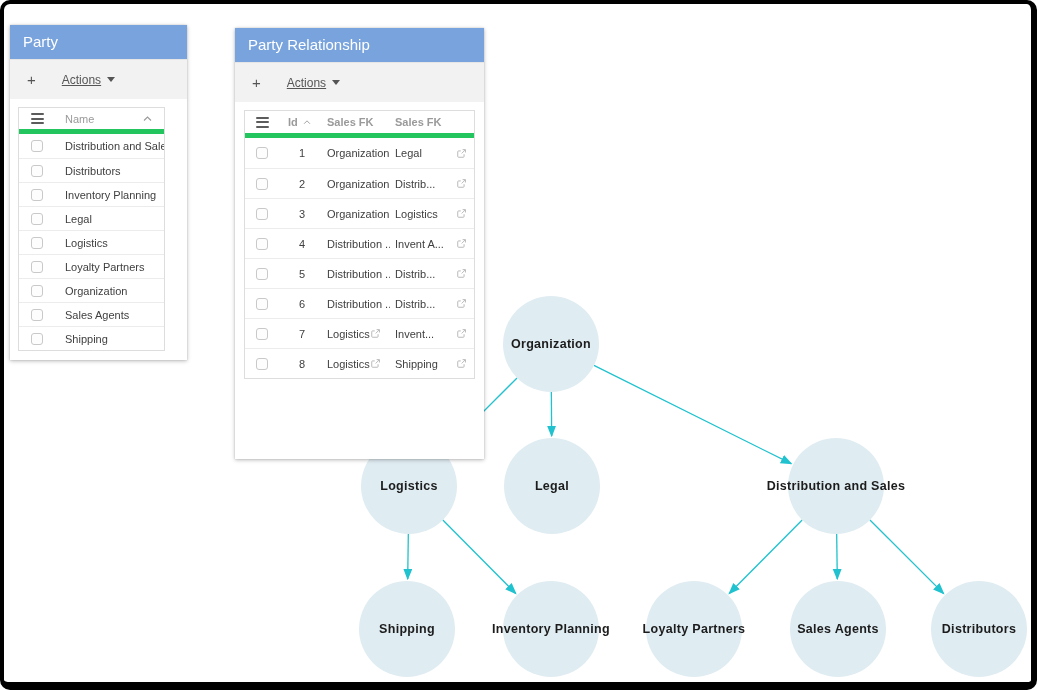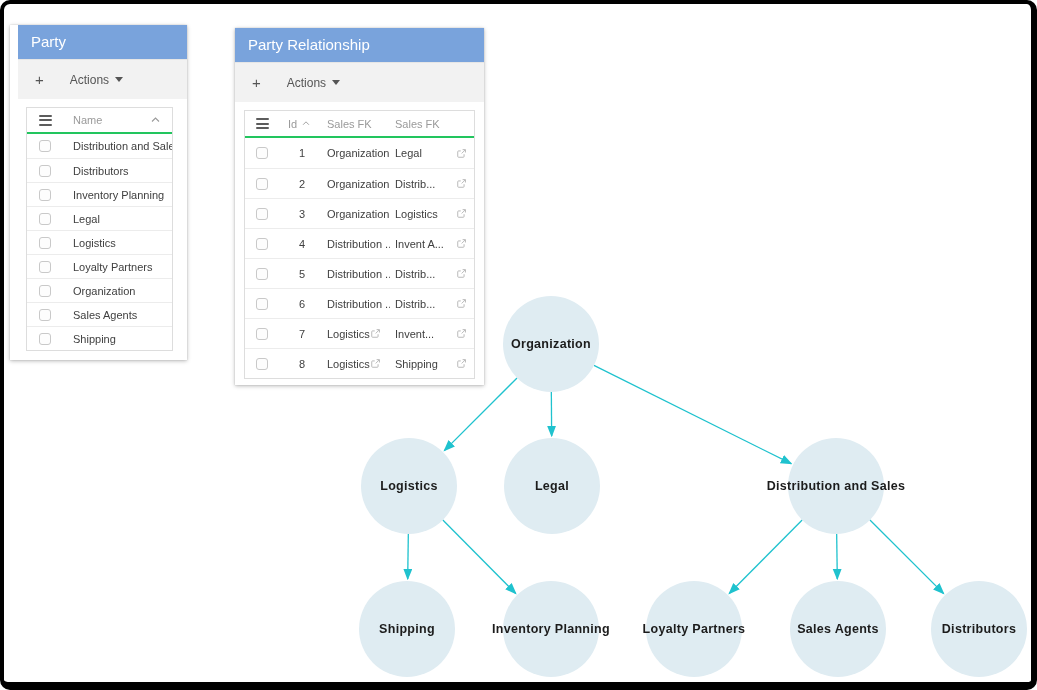--- a/index.html
+++ b/index.html
@@ -10,54 +10,54 @@
     position: absolute; inset: 0; width: 1037px; height: 690px;
     border: 4px solid #000; border-right-width: 6px; border-bottom-width: 8px;
     border-radius: 10px; pointer-events: none; z-index: 50;
   }
 
   
   .panel {
     position: absolute; background: #fff;
     box-shadow: 0 1px 4px rgba(0,0,0,.28), 0 0 1px rgba(0,0,0,.2);
   }
-  .panel-party { left: 10px; top: 25px; width: 177px; height: 335px; padding-left: 8px; }
-  .panel-rel   { left: 235px; top: 28px; width: 249px; height: 357px; }
+  .panel-party { left: 10px; top: 25px; width: 177px; height: 335px; }
+  .panel-rel   { left: 235px; top: 28px; width: 249px; height: 431px; }
 
   .panel-header {
     background: #79a3dc; color: #fff; font-size: 15px; font-weight: 400;
     height: 34px; line-height: 34px; padding-left: 13px;
     white-space: nowrap; overflow: hidden;
   }
   .toolbar {
     height: 40px; background: #f2f2f2; display: flex; align-items: center;
     border-top: 1px solid #e6e6e6;
   }
   .add-btn {
     color: #555; font-size: 15px; line-height: 1; margin-left: 17px; cursor: pointer;
   }
   .actions-btn {
     display: flex; align-items: center; gap: 6px; margin-left: 26px;
-    color: #555; font-size: 12px; cursor: pointer;
+    color: #555; font-size: 12px; cursor: pointer; text-decoration: underline;
   }
   .caret-down {
     width: 0; height: 0; border-left: 4px solid transparent;
     border-right: 4px solid transparent; border-top: 5px solid #555;
   }
 
   .list-table { background: #fff; border: 1px solid #ddd; }
   .panel-party .list-table { margin: 8px 0 0 8px; width: 147px; }
   .panel-rel   .list-table { margin: 8px 0 0 9px; width: 231px; }
 
   .thead {
     display: flex; align-items: center; color: #9a9a9a; font-size: 11px;
-    border-bottom: 2px solid #22c55e; background: #fff;
+    border-bottom: 5px solid #22c55e; background: #fff;
   }
   .panel-party .thead { height: 26px; }
-  .panel-rel   .thead { height: 27px; }
+  .panel-rel   .thead { height: 27px; font-weight: bold; }
 
   .trow { display: flex; align-items: center; border-top: 1px solid #ececec; font-size: 11px; color: #404040; }
   .trow:first-child { border-top: none; }
   .panel-party .trow { height: 24px; }
   .panel-rel   .trow { height: 30px; }
 
   .cell-cb { width: 36px; display: flex; justify-content: center; flex-shrink: 0; }
   .panel-rel .cell-cb { width: 34px; }
   .cb {
     width: 12px; height: 12px; border: 1px solid #c9c9c9; border-radius: 3px;

